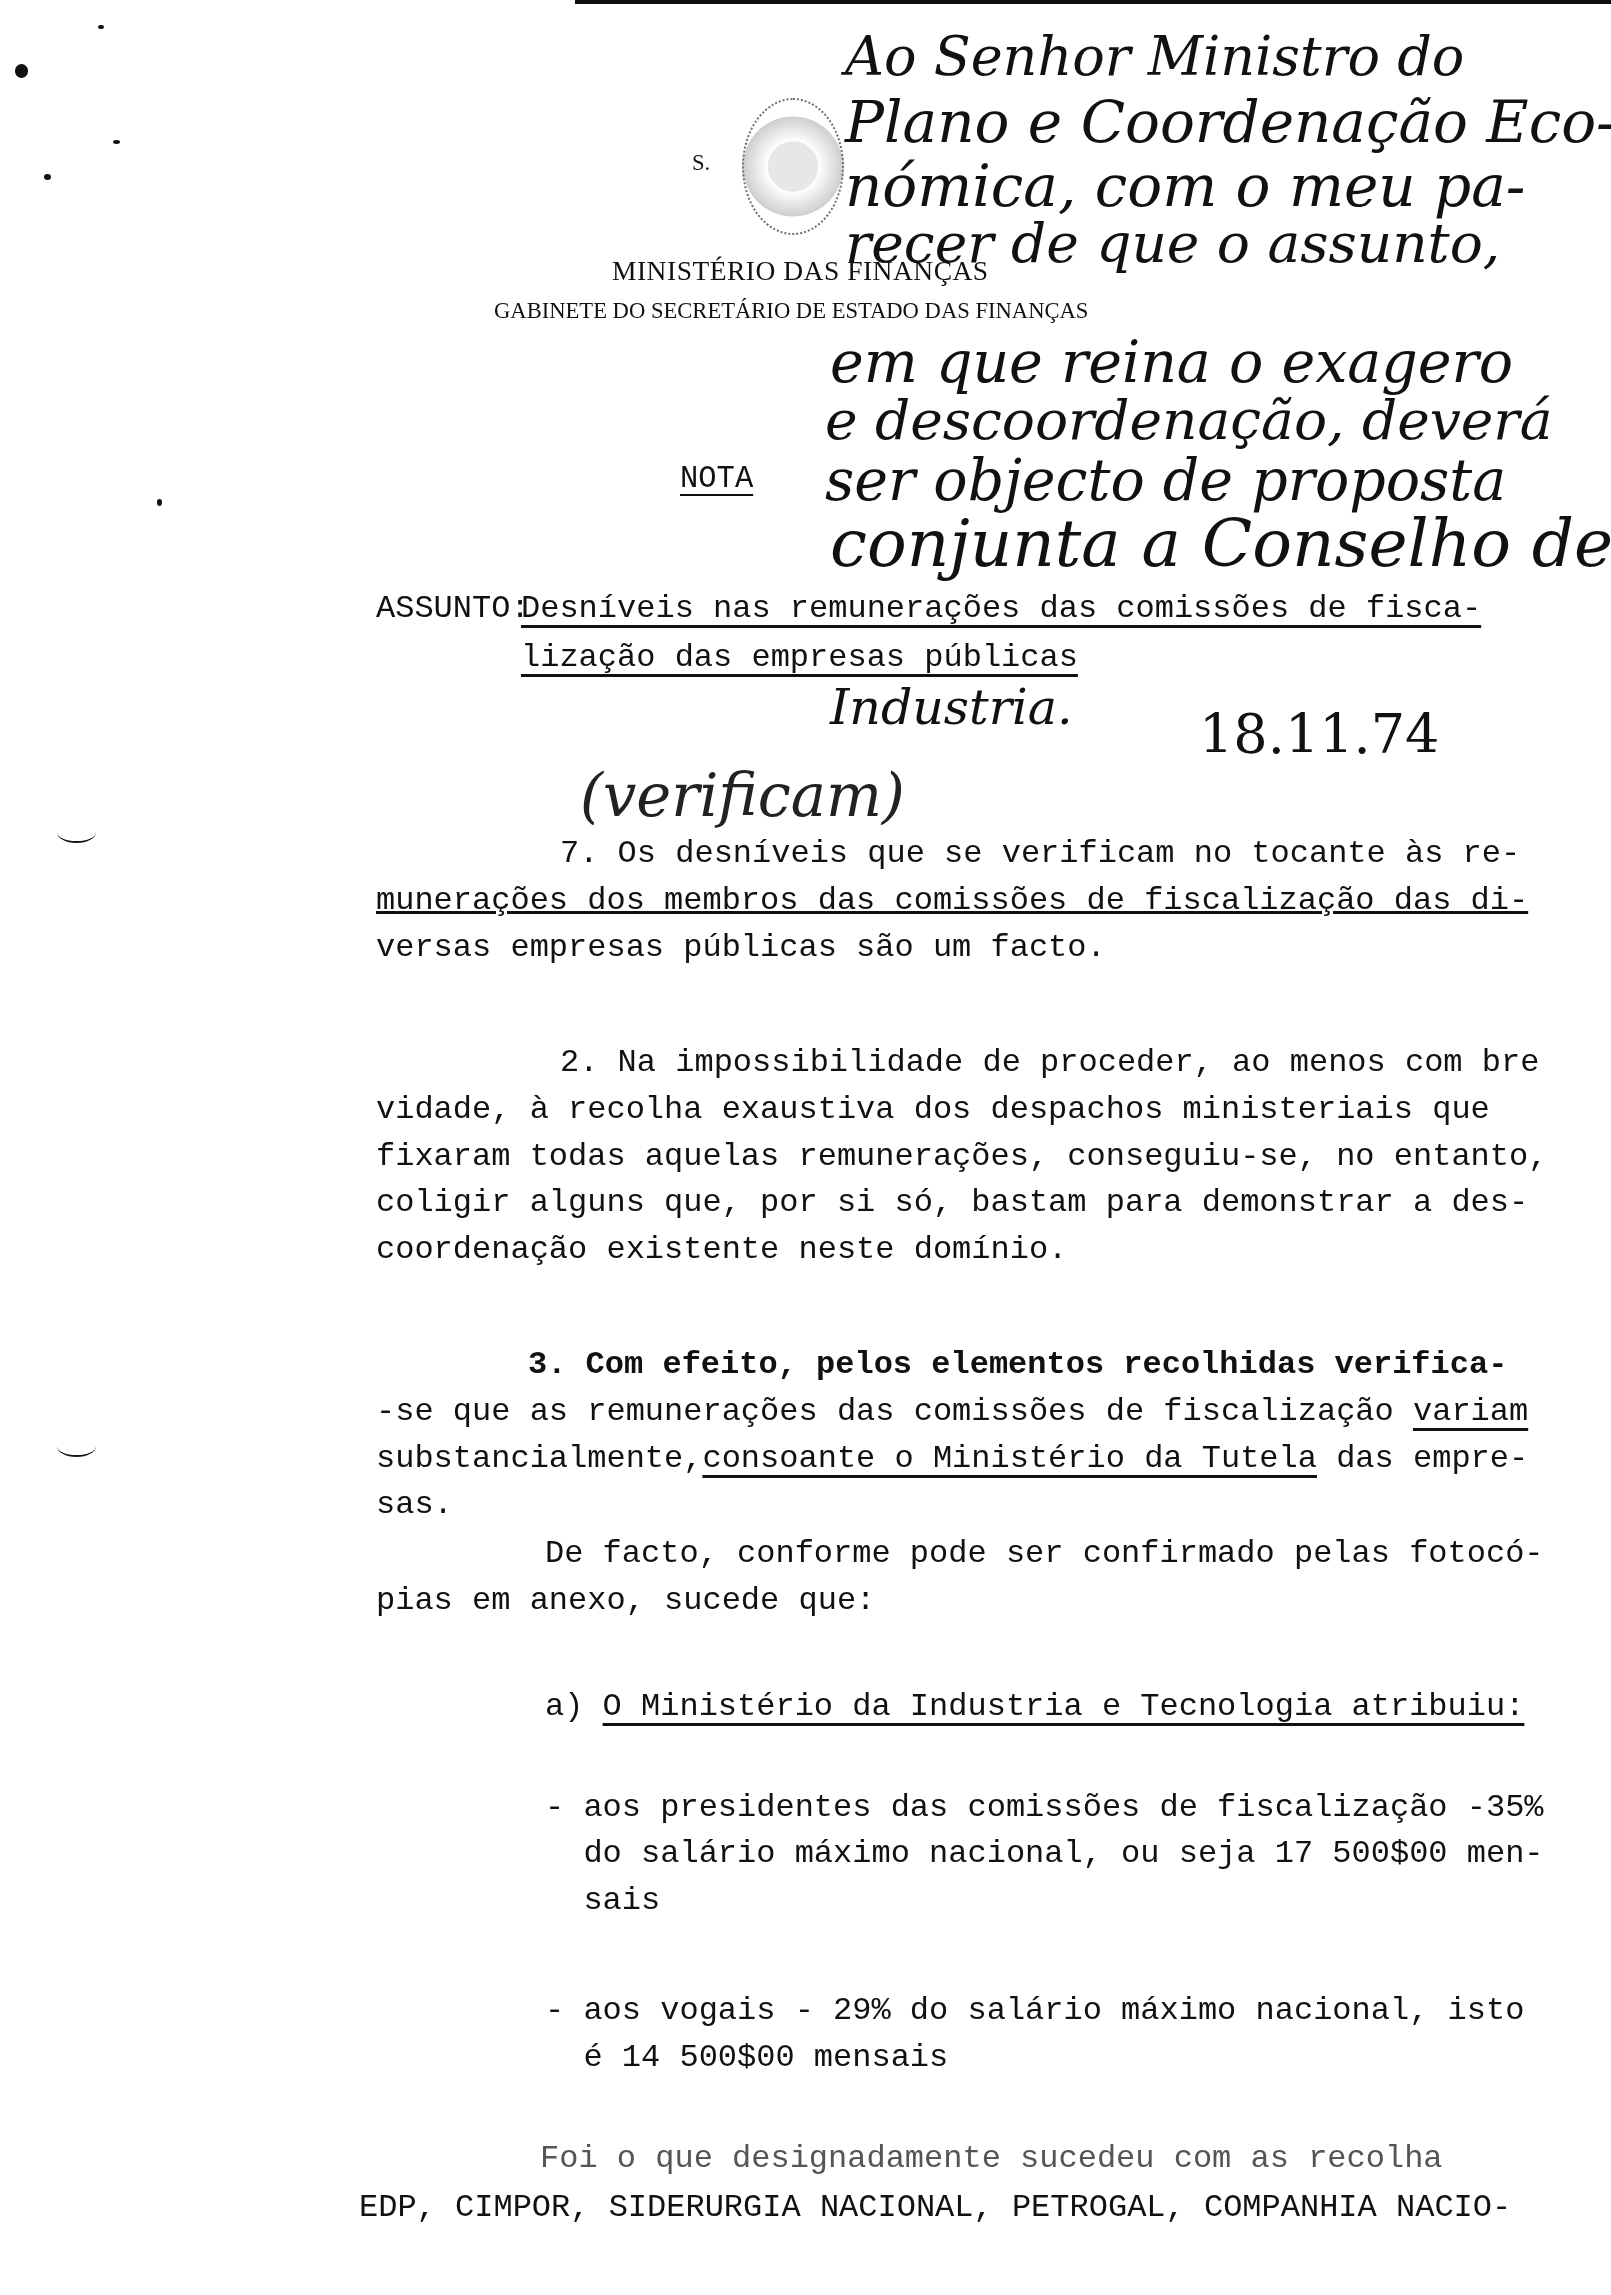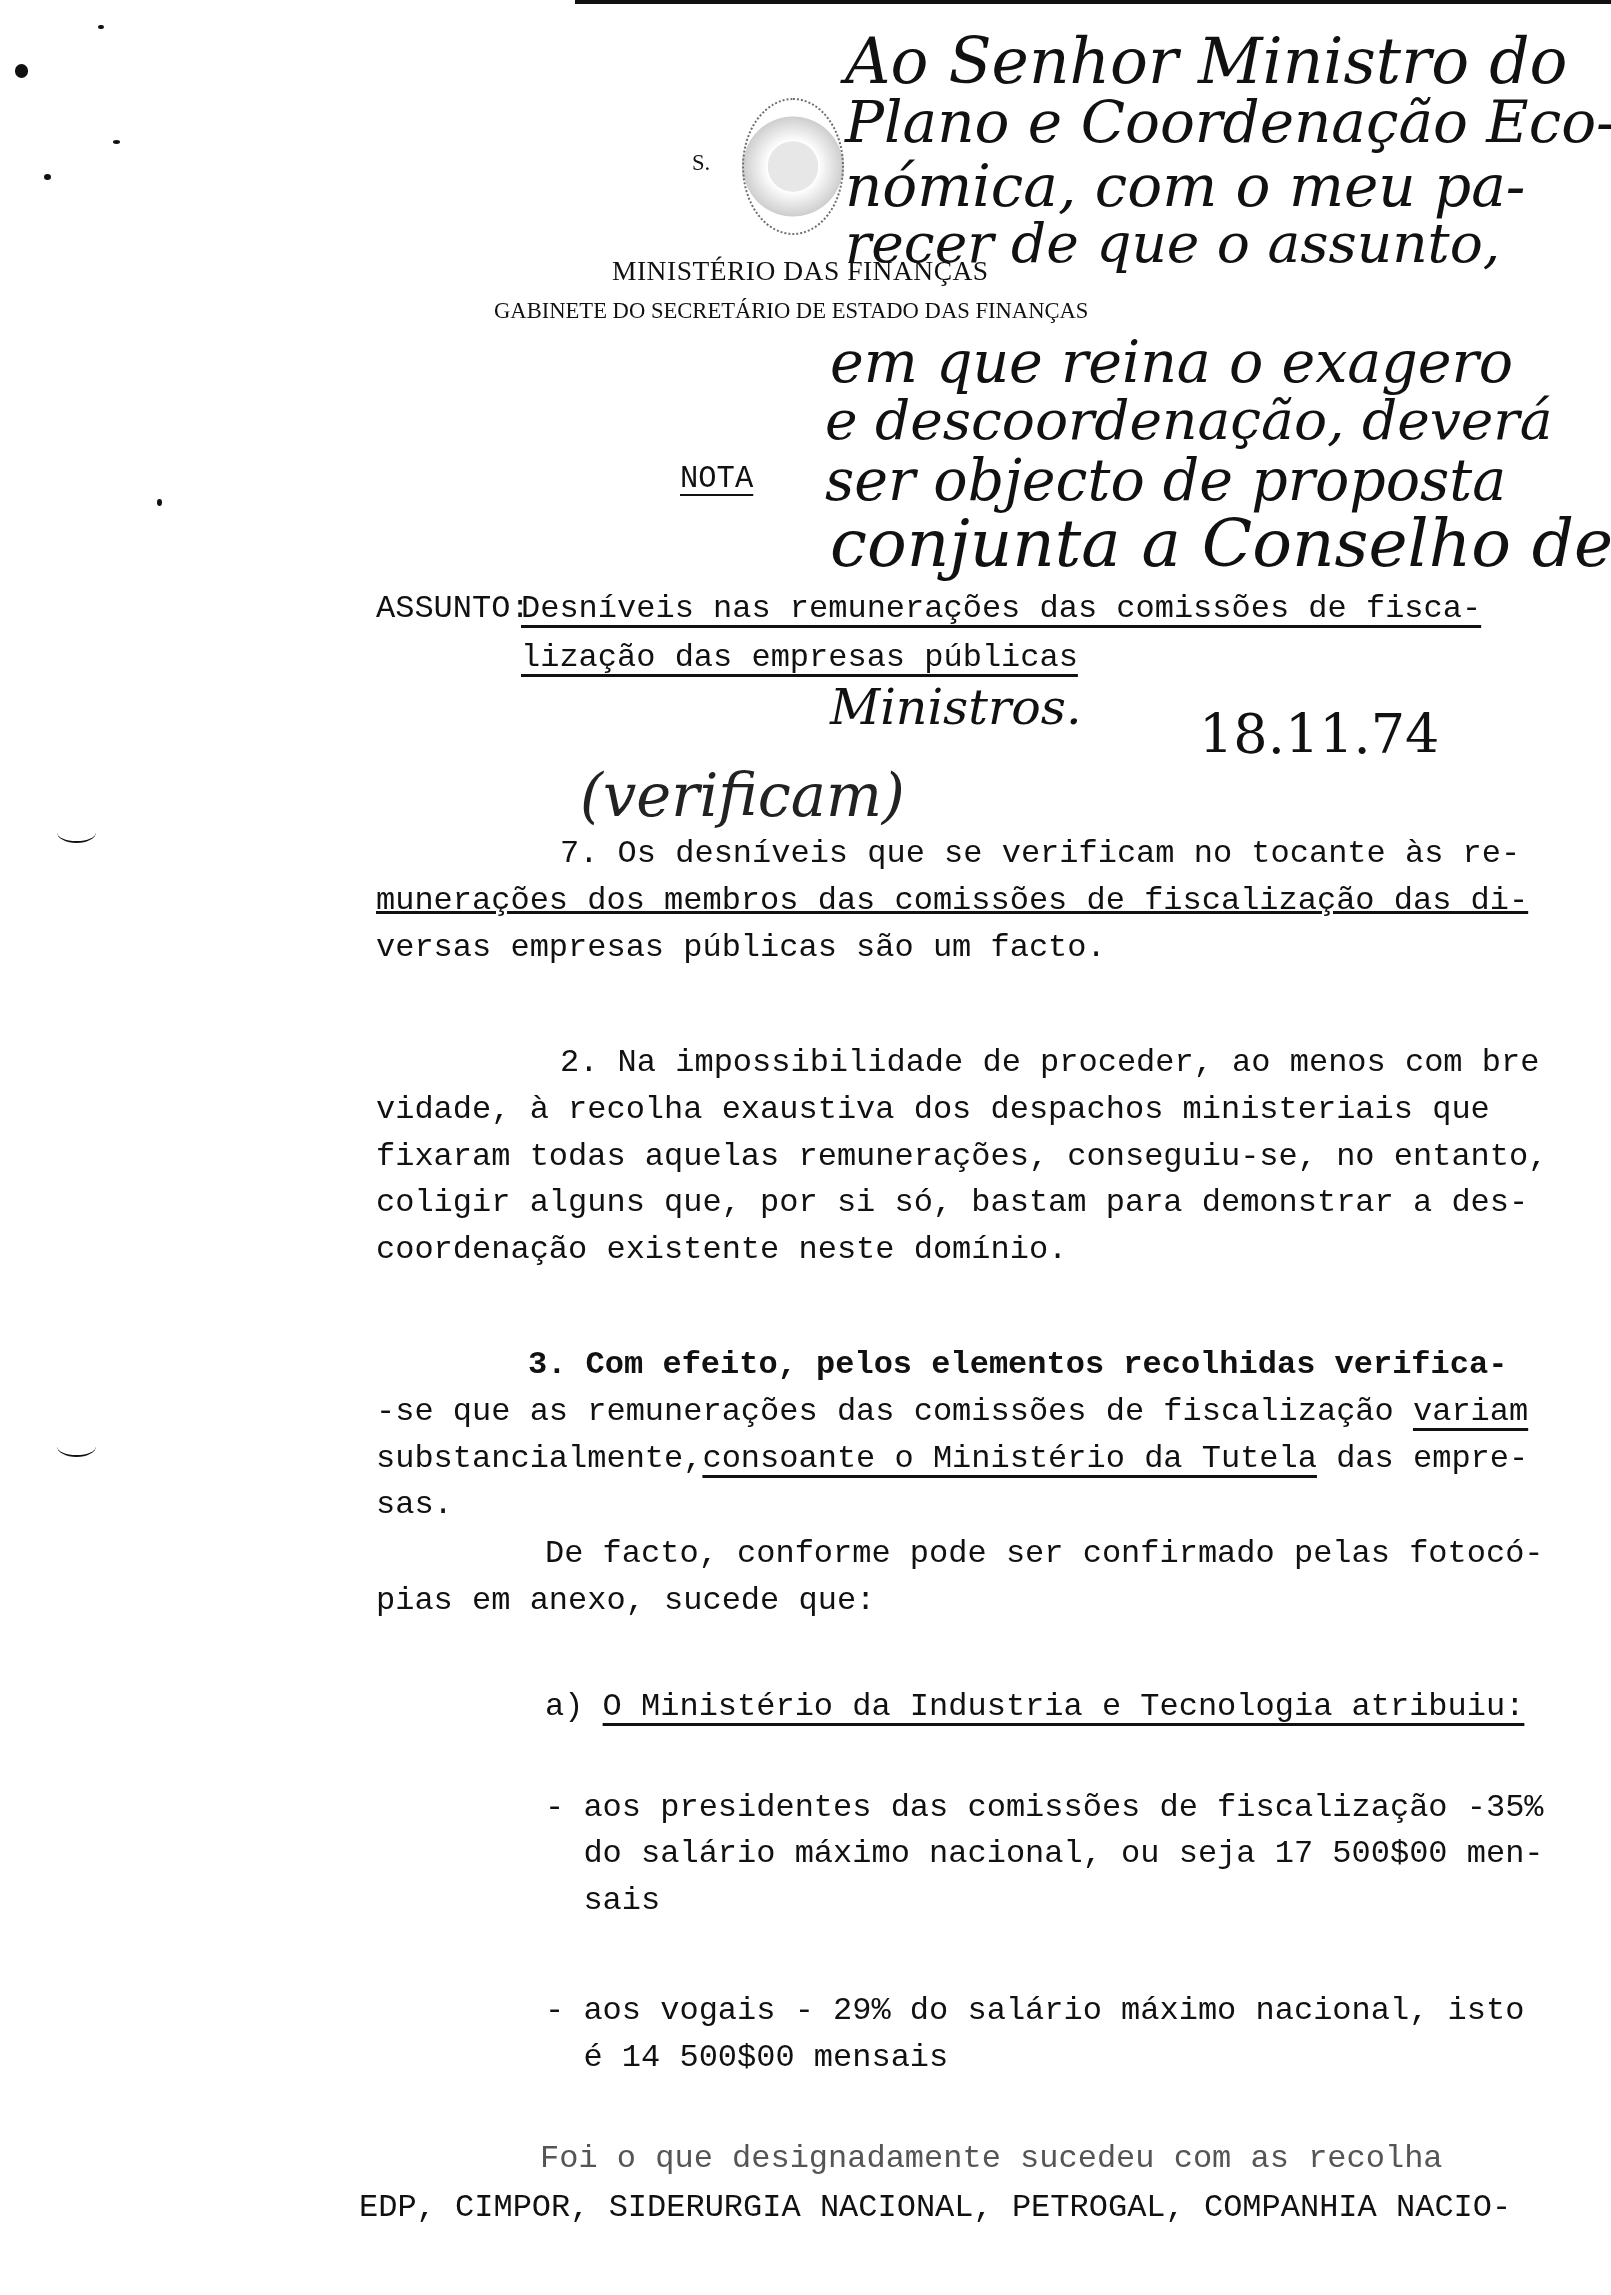--- a/index.html
+++ b/index.html
@@ -7,21 +7,21 @@
   .abs { position:absolute; }
   .serif { font-family: "Liberation Serif", "DejaVu Serif", serif; }
   .mono { font-family: "Liberation Mono", "DejaVu Sans Mono", monospace; }
   .hand { font-family: "DejaVu Serif", serif; font-style: italic; }
   .top-rule { left:575px; top:0; width:1037px; height:3.9px; background:#111; }
   .seal { left:742px; top:98px; width:98px; height:133px; border-radius:50%;
           border:2.9px dotted #333; background:radial-gradient(circle,#ddd 0 30%,#fff 31%,#bbb 60%,#fff 61%); opacity:.7; }
   .s-mark { left:692px; top:150px; font-size:22.6px; }
   .ministry { left:612px; top:255px; font-size:27.5px; letter-spacing:0.5px; }
   .cabinet { left:494px; top:298px; font-size:22.6px; }
-  .hw { font-size:63px; line-height:1; white-space:nowrap; }
+  .hw { font-size:54px; line-height:1; white-space:nowrap; }
   .nota { left:680px; top:462px; font-size:30.5px; text-decoration:underline; text-decoration-thickness:2px; text-underline-offset:6.9px; }
   .body-text { font-size:32px; line-height:47px; white-space:pre; }
   .u { text-decoration:underline; text-decoration-thickness:2.9px; text-underline-offset:7.9px; }
   .fade { color:#555; }
   .speck { background:#111; border-radius:50%; }
   .arc { width:39px; height:19.7px; border-bottom:2.5px solid #111; border-radius:0 0 50% 50%; }
 </style>
 </head>
 <body>
 
@@ -42,21 +42,21 @@
 <div class="abs mono nota">NOTA</div>
 
 <div class="abs hand hw" style="left:845px;top:29.5px;">Ao Senhor Ministro do</div>
 <div class="abs hand hw" style="left:845px;top:93px;font-size:58px;">Plano e Coordenação Eco-</div>
 <div class="abs hand hw" style="left:845px;top:157px;font-size:58px;">nómica, com o meu pa-</div>
 <div class="abs hand hw" style="left:845px;top:216px;font-size:55px;">recer de que o assunto,</div>
 <div class="abs hand hw" style="left:830px;top:334px;font-size:57px;">em que reina o exagero</div>
 <div class="abs hand hw" style="left:825px;top:393px;font-size:55px;">e descoordenação, deverá</div>
 <div class="abs hand hw" style="left:825px;top:452px;font-size:57px;">ser objecto de proposta</div>
 <div class="abs hand hw" style="left:830px;top:511px;font-size:66px;">conjunta a Conselho de</div>
-<div class="abs hand hw" style="left:830px;top:683px;font-size:49px;">Ministros.</div>
+<div class="abs hand hw" style="left:830px;top:683px;font-size:49px;">Industria.</div>
 <div class="abs hand hw" style="left:1199px;top:708px;font-size:54px;font-style:normal;">18.11.74</div>
 <div class="abs hand hw" style="left:580px;top:766px;font-size:59px;color:#222;">(verificam)</div>
 
 <div class="abs mono body-text" style="left:376px;top:585px;">ASSUNTO:</div>
 <div class="abs mono body-text u" style="left:521px;top:585px;">Desníveis nas remunerações das comissões de fisca-</div>
 <div class="abs mono body-text u" style="left:521px;top:634px;">lização das empresas públicas</div>
 
 <div class="abs mono body-text" style="left:560px;top:830px;">7. Os desníveis que se verificam no tocante às re-</div>
 <div class="abs mono body-text" style="left:376px;top:877px;text-decoration:underline;">munerações dos membros das comissões de fiscalização das di-</div>
 <div class="abs mono body-text" style="left:376px;top:924px;">versas empresas públicas são um facto.</div>

